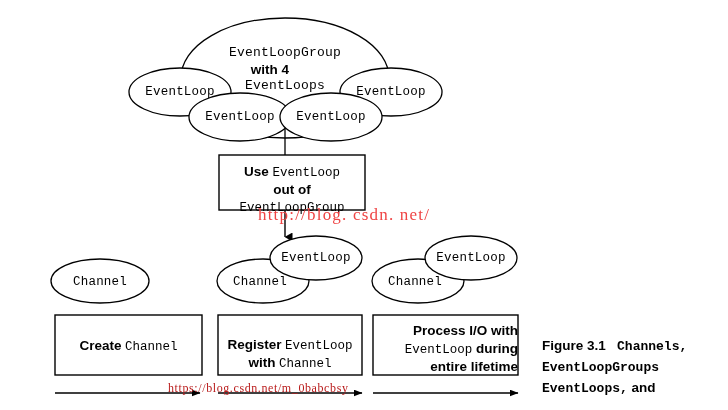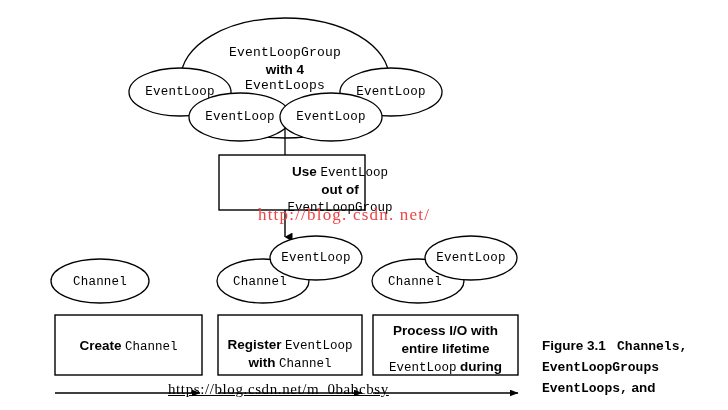--- a/index.html
+++ b/index.html
@@ -91,24 +91,23 @@
   }
   #watermark-top {
     left: 258px;
     top: 205px;
     font-size: 17px;
     letter-spacing: 1.2px;
   }
   #watermark-bottom {
     left: 168px;
     top: 381px;
-    font-size: 15px;
+    font-size: 12px;
     letter-spacing: 0.6px;
-    color: #000000;
-    text-decoration: underline;
+    color: #b91c1c;
   }
 </style>
 </head>
 <body>
 
 <div id="figure-root">
 
   <svg class="diagram" viewBox="0 0 728 410">
     <defs>
       <marker id="arrowhead" markerWidth="9" markerHeight="7" refX="8.5" refY="3.5" orient="auto" markerUnits="userSpaceOnUse">
@@ -143,29 +142,29 @@
     <rect x="55" y="315" width="147" height="60" fill="#ffffff" stroke="#000000" stroke-width="1.4"></rect>
     <rect x="218" y="315" width="144" height="60" fill="#ffffff" stroke="#000000" stroke-width="1.4"></rect>
     <rect x="373" y="315" width="145" height="60" fill="#ffffff" stroke="#000000" stroke-width="1.4"></rect>
 
     <line x1="55" y1="393" x2="200" y2="393" stroke="#000000" stroke-width="1.3" marker-end="url(#arrowhead)"></line>
     <line x1="218" y1="393" x2="362" y2="393" stroke="#000000" stroke-width="1.3" marker-end="url(#arrowhead)"></line>
     <line x1="373" y1="393" x2="518" y2="393" stroke="#000000" stroke-width="1.3" marker-end="url(#arrowhead)"></line>
   </svg>
 
   <div class="lbl mono-lbl" style="left:205px; top:45px; width:160px; font-size:13px;">EventLoopGroup</div>
-  <div class="lbl" style="left:205px; top:62px; width:160px; font-size:13.5px; font-weight:bold;">with 4</div>
+  <div class="lbl" style="left:190px; top:62px; width:160px; font-size:13.5px; font-weight:bold;">with 4</div>
   <div class="lbl mono-lbl" style="left:205px; top:78px; width:160px; font-size:13px;">EventLoops</div>
 
   <div class="lbl mono-lbl" style="left:130px; top:85px; width:100px;">EventLoop</div>
   <div class="lbl mono-lbl" style="left:190px; top:110px; width:100px;">EventLoop</div>
   <div class="lbl mono-lbl" style="left:281px; top:110px; width:100px;">EventLoop</div>
   <div class="lbl mono-lbl" style="left:341px; top:85px; width:100px;">EventLoop</div>
 
-  <div class="box-text" style="left:219px; top:163px; width:146px;padding-left:48px;">
+  <div class="box-text" style="left:219px; top:163px; width:146px;">
     <div>
       <span class="sans">Use</span>
       <span class="mono">EventLoop</span>
     </div>
     <div>
       <span class="sans">out of</span>
     </div>
     <div>
       <span class="mono">EventLoopGroup</span>
     </div>
@@ -190,30 +189,30 @@
     <div>
       <span class="sans">Register</span>
       <span class="mono">EventLoop</span>
     </div>
     <div>
       <span class="sans">with</span>
       <span class="mono">Channel</span>
     </div>
   </div>
 
-  <div class="box-text" style="left:373px; top:322px; width:145px;">
+  <div class="box-text" style="left:373px; top:322px; width:145px;text-align:right;">
     <div>
       <span class="sans">Process I/O with</span>
-    </div>
-    <div>
-      <span class="sans">entire lifetime</span>
     </div>
     <div>
       <span class="mono">EventLoop</span>
       <span class="sans">during</span>
+    </div>
+    <div>
+      <span class="sans">entire lifetime</span>
     </div>
   </div>
 
   <div class="caption">
     <div>
       <span class="sans">Figure 3.1</span>
       &nbsp;
       <span class="mono">Channels,</span>
     </div>
     <div>

